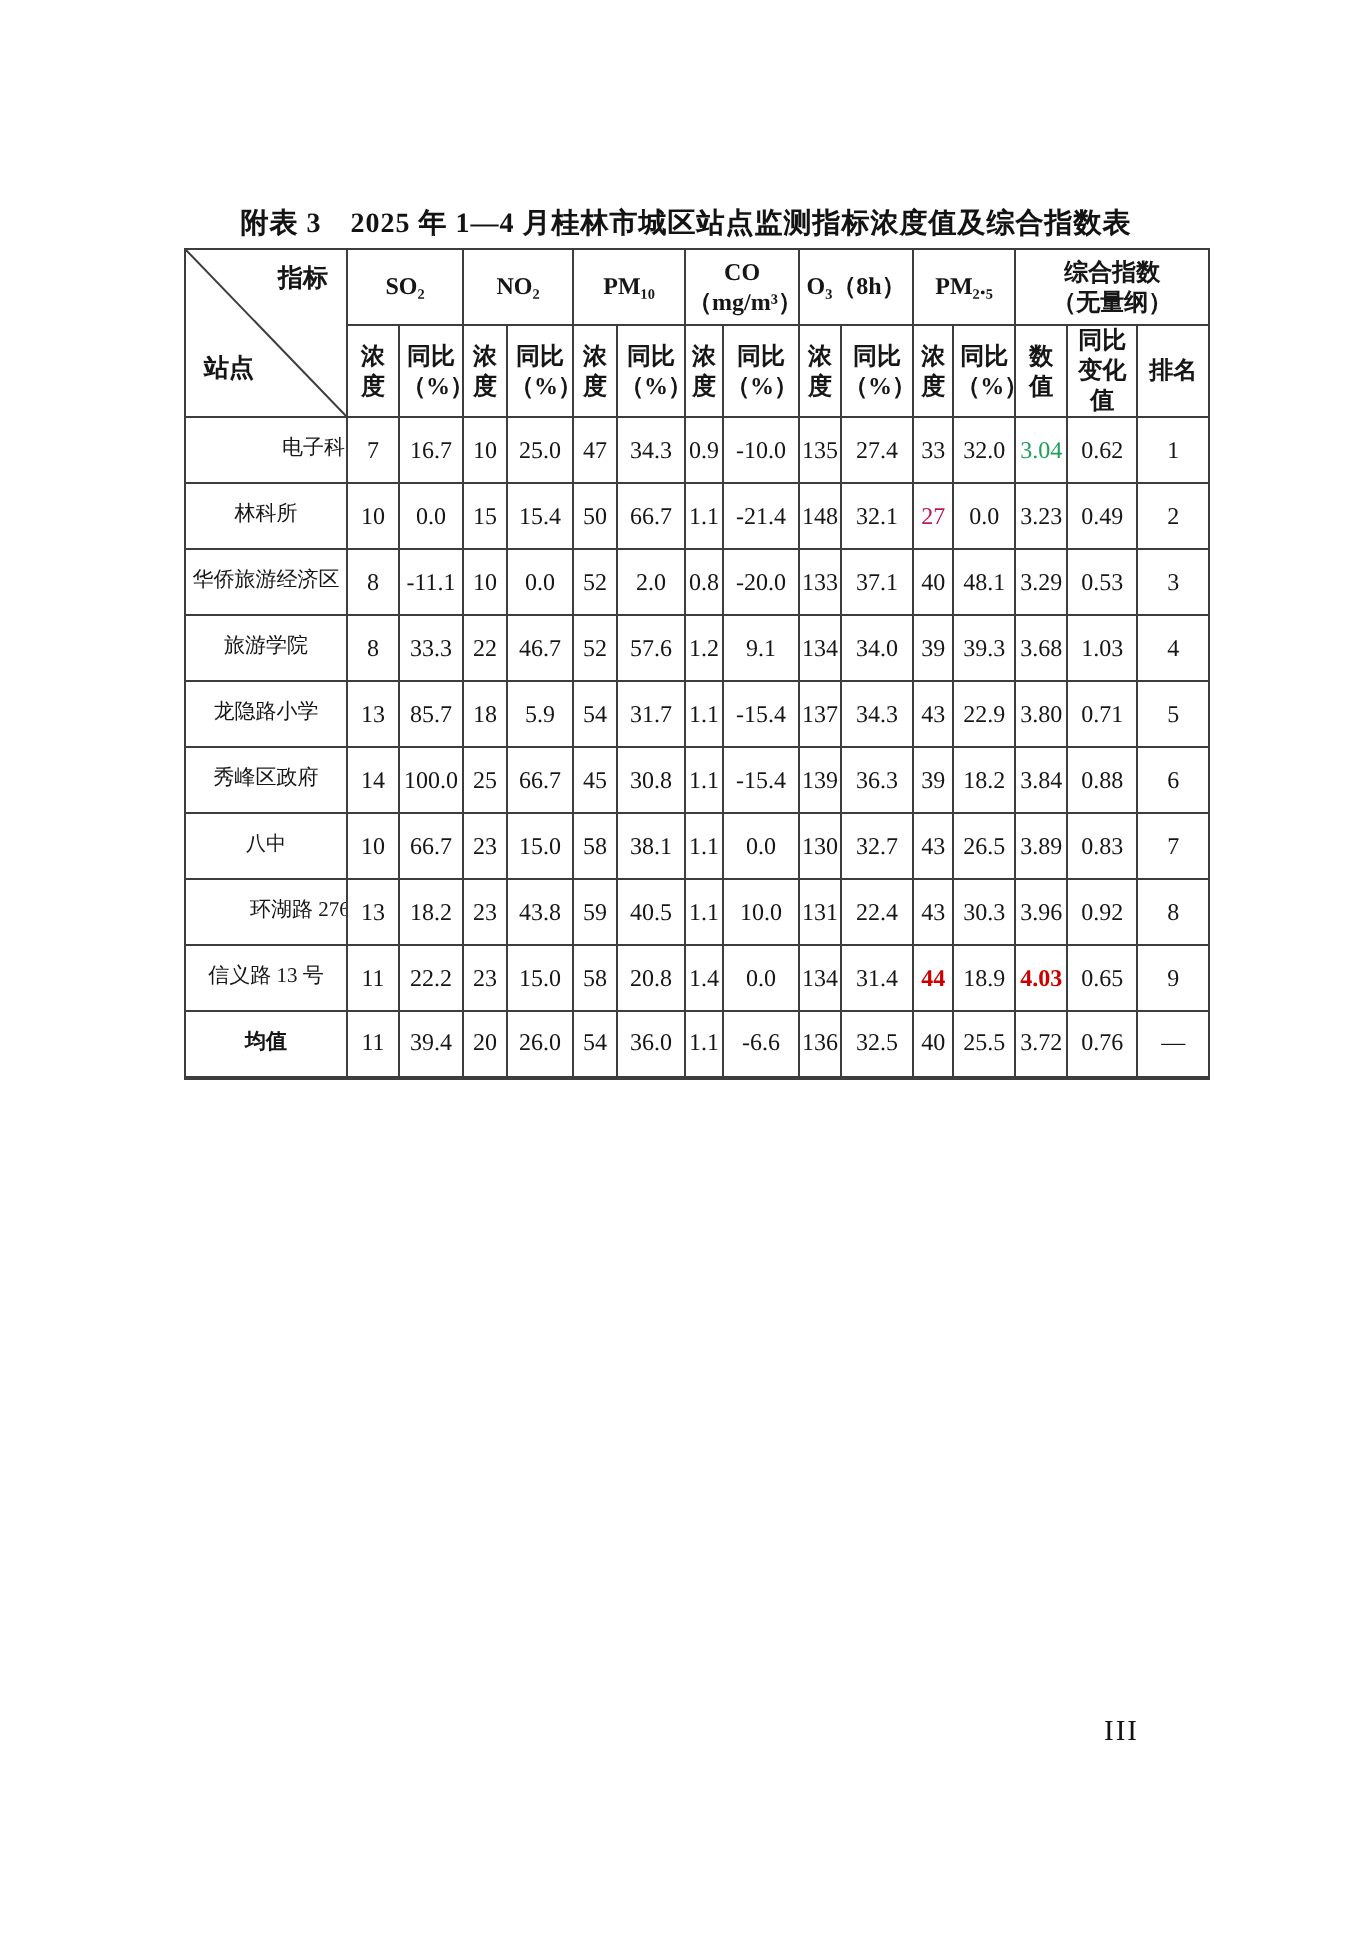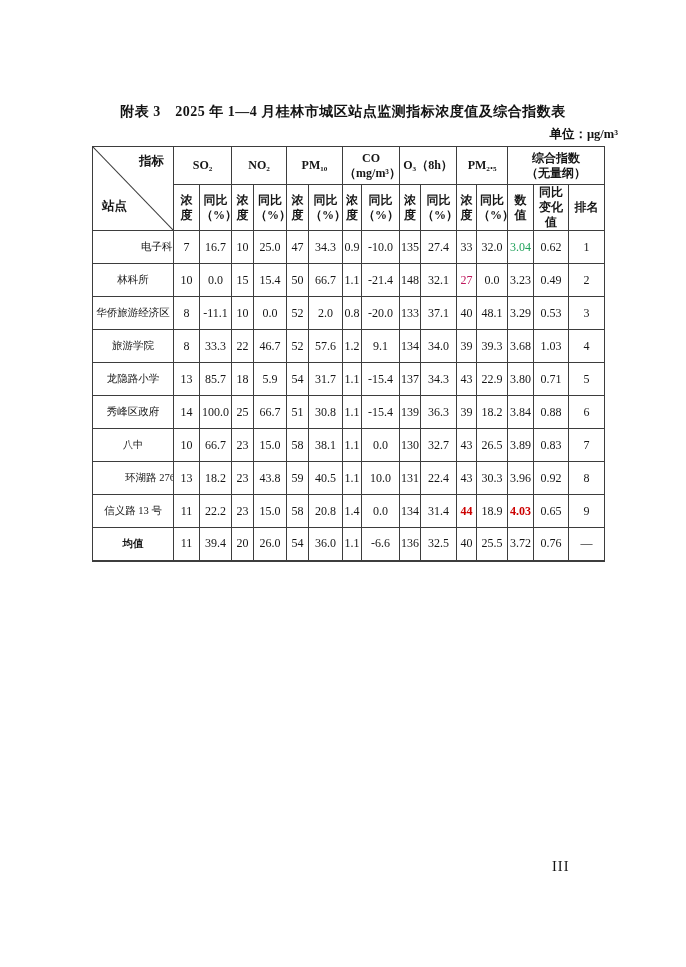--- a/index.html
+++ b/index.html
@@ -71,21 +71,20 @@
     color:#131313;
   }
 </style>
 </head>
 <body>
 
 <div class="page">
 
   <div class="title">附表 3　2025 年 1—4 月桂林市城区站点监测指标浓度值及综合指数表</div>
 
-  <div class="unit-line">单位：μg/m³</div>
 
   <table class="monitor">
     <colgroup>
       <col style="width:81px">
         <col style="width:26px">
         <col style="width:32px">
       <col style="width:22px">
         <col style="width:33px">
         <col style="width:22px">
       <col style="width:34px">
@@ -233,21 +232,21 @@
           <td>3.80</td>
           <td>0.71</td>
           <td>5</td>
         </tr>
         <tr>
           <th style="font-size: 10.5px;">秀峰区政府</th>
           <td>14</td>
           <td>100.0</td>
           <td>25</td>
           <td>66.7</td>
-          <td>51</td>
+          <td>45</td>
           <td>30.8</td>
           <td>1.1</td>
           <td>-15.4</td>
           <td>139</td>
           <td>36.3</td>
           <td>39</td>
           <td>18.2</td>
           <td>3.84</td>
           <td>0.88</td>
           <td>6</td>

